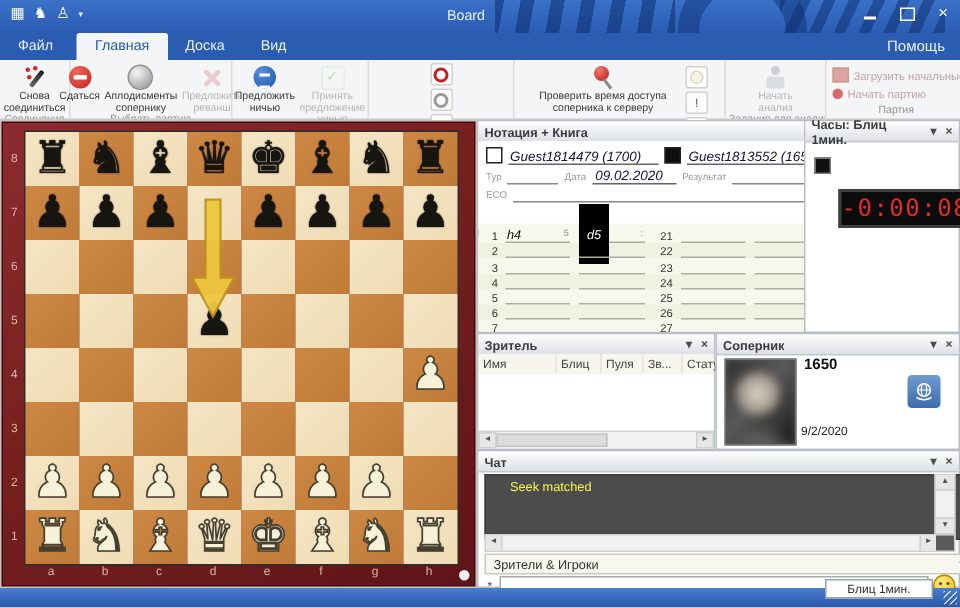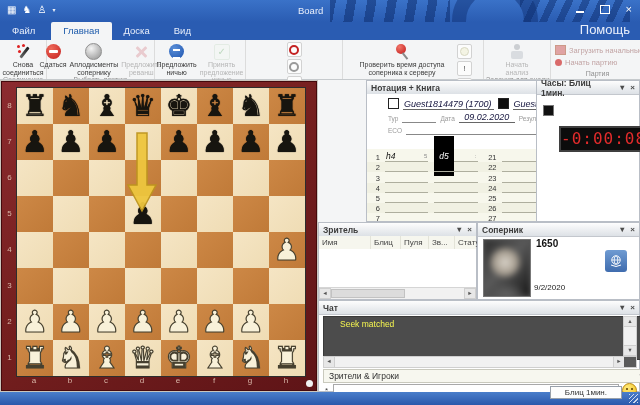--- a/index.html
+++ b/index.html
@@ -23,21 +23,21 @@
   .wtitle{position:absolute;left:298px;top:5px;font-size:9.5px;color:#e8eefb;}
   .winbtns{position:absolute;right:8px;top:2px;display:flex;gap:16px;align-items:center;height:14px;}
   .wmin{width:8px;height:2px;background:#fff;margin-top:6px;}
   .wmax{width:8px;height:7px;border:1px solid #fff;}
   .wclose{font-size:11px;line-height:11px;color:#fff;}
 
   
   .menubar{left:0;top:22px;width:640px;height:18px;background:#2a5cb2;display:flex;align-items:flex-end;}
   .mtab{font-size:9.5px;color:#e9effb;padding:3px 12px 4px;cursor:default;}
   .mtab.active{background:#f4f5f6;color:#1d5bab;border-radius:2px 2px 0 0;margin-left:4px;}
-  .mhelp{position:absolute;right:10px;bottom:3px;font-size:13px;color:#e9effb;}
+  .mhelp{position:absolute;right:10px;bottom:3px;font-size:10px;color:#e9effb;}
 
   
   .ribbon{left:0;top:40px;width:640px;height:40px;background:#f4f5f6;
     border-bottom:1px solid #c6cacd;display:flex;}
   .rgroup{height:100%;border-right:1px solid #dcdcdc;display:flex;flex-direction:column;flex:none;}
   .rbuttons{flex:1;display:flex;align-items:flex-start;justify-content:center;gap:1px;padding:2px 2px 0;}
   .rglabel{font-size:7px;color:#909090;text-align:center;padding:0 2px 2px;white-space:nowrap;overflow:hidden;}
   .rbtn{display:flex;flex-direction:column;align-items:center;font-size:7px;line-height:7.5px;
         color:#3a3a3a;text-align:center;padding:1px 1px 0;cursor:default;}
   .rbtn .ric{height:17px;display:flex;align-items:center;justify-content:center;margin-bottom:1px;}
@@ -107,21 +107,21 @@
 
   
   .panel{position:absolute;background:#fff;border:1px solid #b9bec6;box-sizing:border-box;}
   .phead{height:13px;background:linear-gradient(#fdfdfd,#dde1e6);border-bottom:1px solid #c3c7cd;
      display:flex;align-items:center;font-size:8.5px;font-weight:bold;color:#3c3c3c;padding:0 4px;}
   .phead .sp{flex:1;}
   .phbtn{font-size:8px;color:#4c4c4c;margin-left:6px;cursor:default;line-height:8px;}
 
   
   .ninfo{position:absolute;left:0;top:13px;right:0;height:55px;background:#fff;
-     border-bottom:4px solid #1d4ed8;padding:2px 21px;font-size:8.5px;text-align:center;}
+     border-bottom:4px solid #1d4ed8;padding:2px 5px;font-size:8.5px;}
   .prow{display:flex;align-items:flex-end;gap:4px;margin-top:2px;}
   .csq{width:9px;height:9px;border:1px solid #222;background:#fff;flex:none;margin-bottom:1px;}
   .csq.black{background:#0e0e0e;}
   .pname{font-style:italic;font-size:9px;color:#14143e;border-bottom:1px solid #666;flex:1;padding:0 2px 0 1px;white-space:nowrap;}
   .flbl{font-size:6.5px;color:#9a9a9a;flex:none;padding-bottom:1px;}
   .fval{font-style:italic;font-size:9px;color:#14143e;border-bottom:1px solid #666;padding:0 2px;white-space:nowrap;}
   .fblank{border-bottom:1px solid #888;height:9px;}
   .moves{position:absolute;left:0;top:68px;right:12px;bottom:0;background:#f7f7ec;padding-top:3px;}
   .mrow{display:flex;align-items:flex-end;height:10.2px;padding:0 2px;font-size:8.5px;}
   .mrow:nth-child(even){background:#f1f1e3;}
@@ -500,21 +500,21 @@
           <span class="piece wp">♜</span>
         </div>
       </div>
     <svg class="arrow-svg" width="288" height="288">
       <path d="M121,46 L131,46 L131,98 L140,98 L126,124 L112,98 L121,98 Z" fill="#eec63e" stroke="#bd941e" stroke-width="1.5" opacity="0.95"></path>
     </svg>
     <div class="dot-handle"></div>
   </div>
 </div>
 
-<div class="panel" style="left:318px;top:80px;width:246px;height:142px;margin-left:48px;">
+<div class="panel" style="left:318px;top:80px;width:246px;height:142px;">
   <div class="phead">
     <span>Нотация + Книга</span>
     <span class="sp"></span>
     <span class="phbtn">▾</span>
     <span class="phbtn">×</span>
   </div>
   <div class="ninfo">
     <div class="prow">
       <span class="csq"></span>
       <span class="pname">Guest1814479 (1700)</span>

